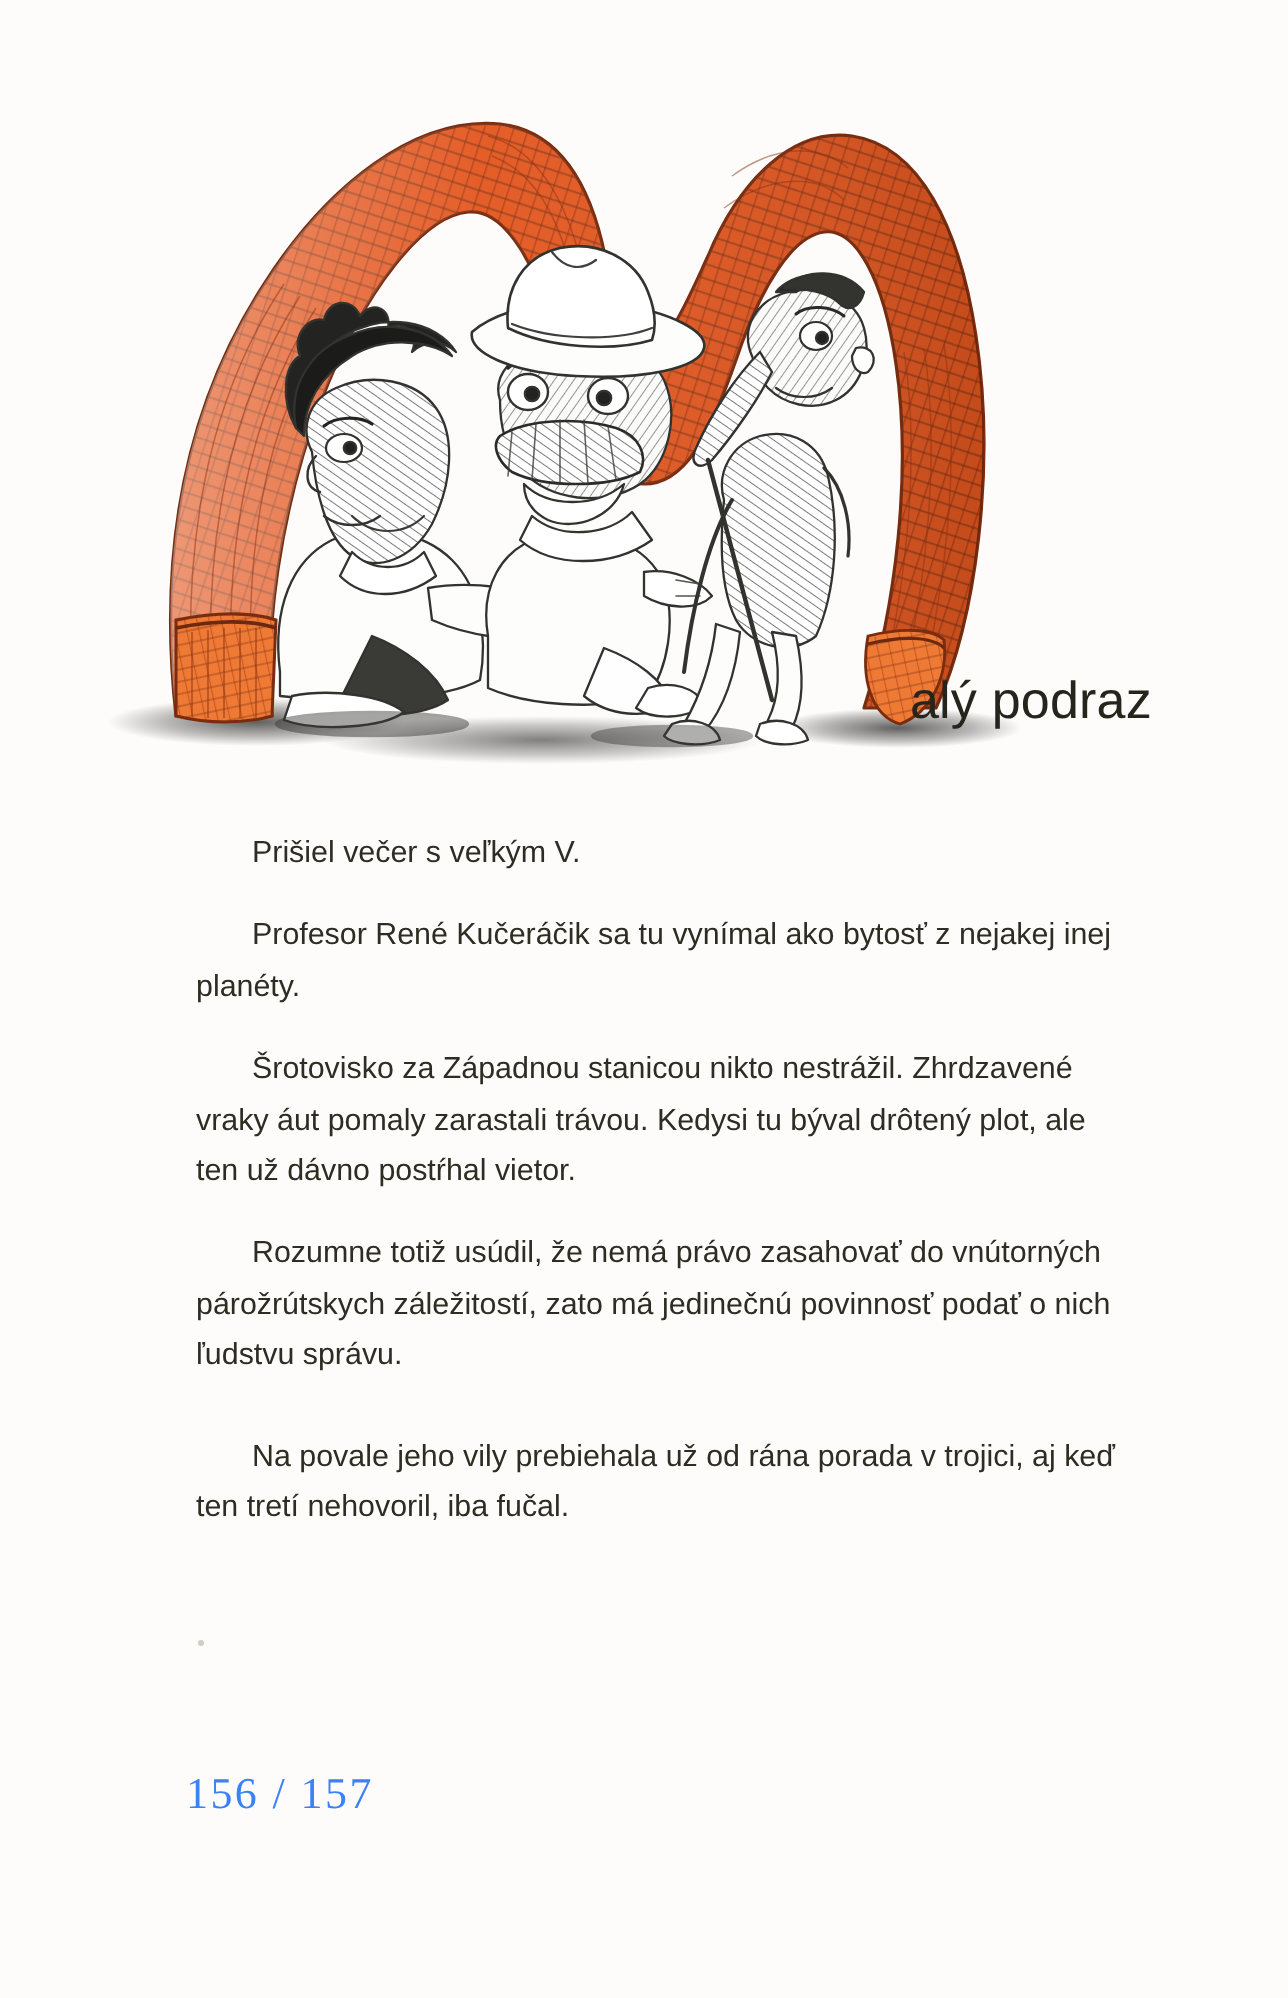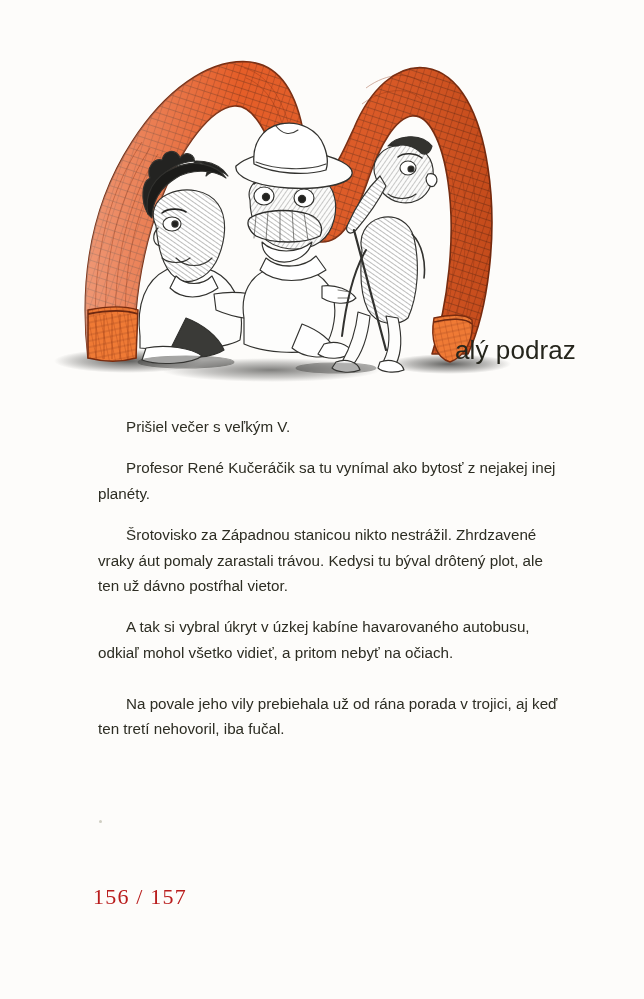--- a/index.html
+++ b/index.html
@@ -70,21 +70,21 @@
   }
 
   
   .page-number {
     position: absolute;
     left: 93px;
     top: 884px;
     font-family: "Liberation Serif", serif;
     font-size: 22px;
     letter-spacing: 1.2px;
-    color: #b91c1c;
+    color: #3b82f6;
   }
 </style>
 </head>
 <body>
 
 <div class="page">
 
   <div class="illustration">
     <svg viewBox="0 0 500 368" xmlns="http://www.w3.org/2000/svg" aria-hidden="true">
       <defs>
@@ -333,21 +333,21 @@
       </g>
     </svg>
   </div>
 
   <div class="chapter-title">alý podraz</div>
 
   <div class="body-text">
       <p>Prišiel večer s veľkým V.</p>
       <p>Profesor René Kučeráčik sa tu vynímal ako bytosť z nejakej inej planéty.</p>
       <p>Šrotovisko za Západnou stanicou nikto nestrážil. Zhrdzavené vraky áut pomaly zarastali trávou. Kedysi tu býval drôtený plot, ale ten už dávno postŕhal vietor.</p>
-      <p>A tak si vybral úkryt v úzkej kabíne havarovaného autobusu, odkiaľ mohol všetko vidieť, a pritom nebyť na očiach.</p>
+      <p>Rozumne totiž usúdil, že nemá právo zasahovať do vnútorných párožrútskych záležitostí, zato má jedinečnú povinnosť podať o nich ľudstvu správu.</p>
       <p class="gap">Na povale jeho vily prebiehala už od rána porada v trojici, aj keď ten tretí nehovoril, iba fučal.</p>
     </div>
 
   <div class="speck"></div>
 
   <div class="page-number">156 / 157</div>
 
 </div>
 
 </body></html>

